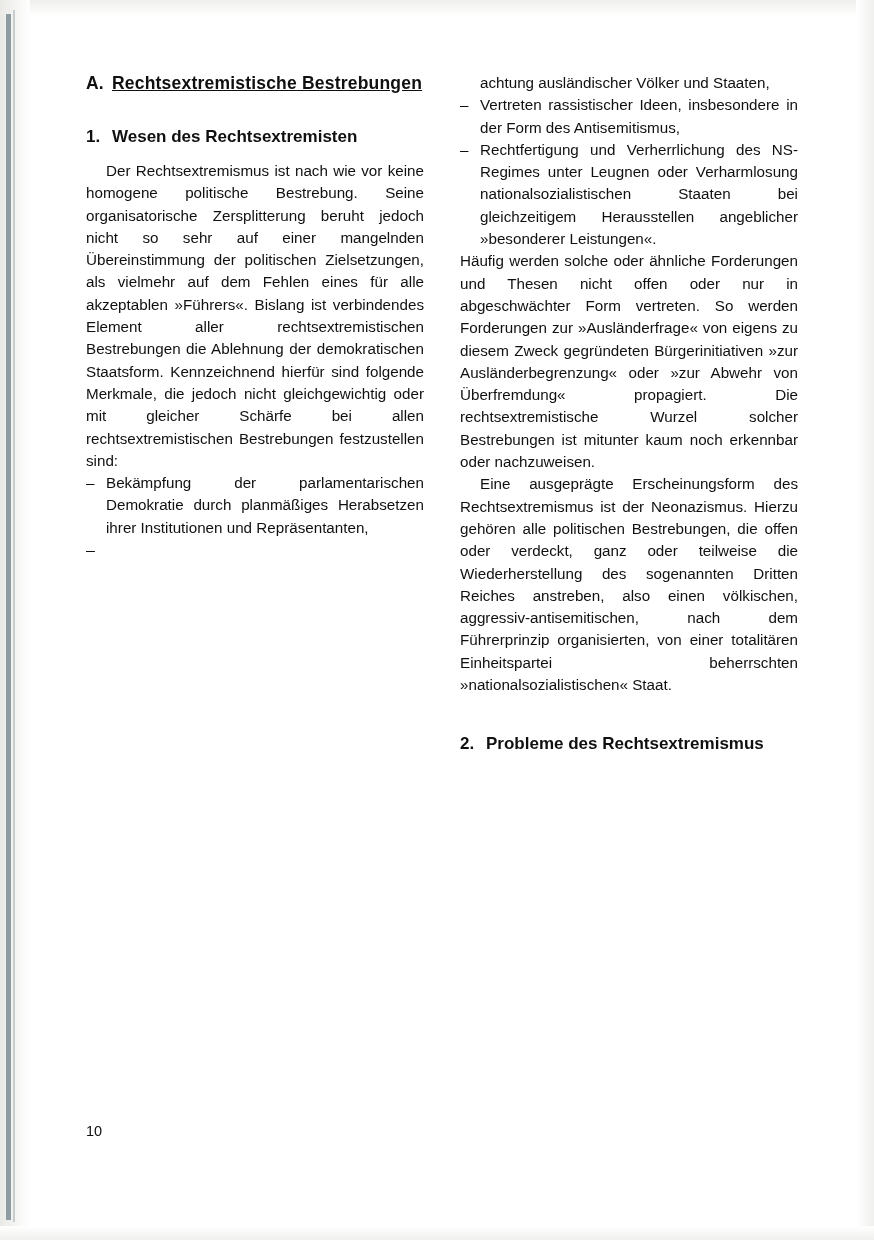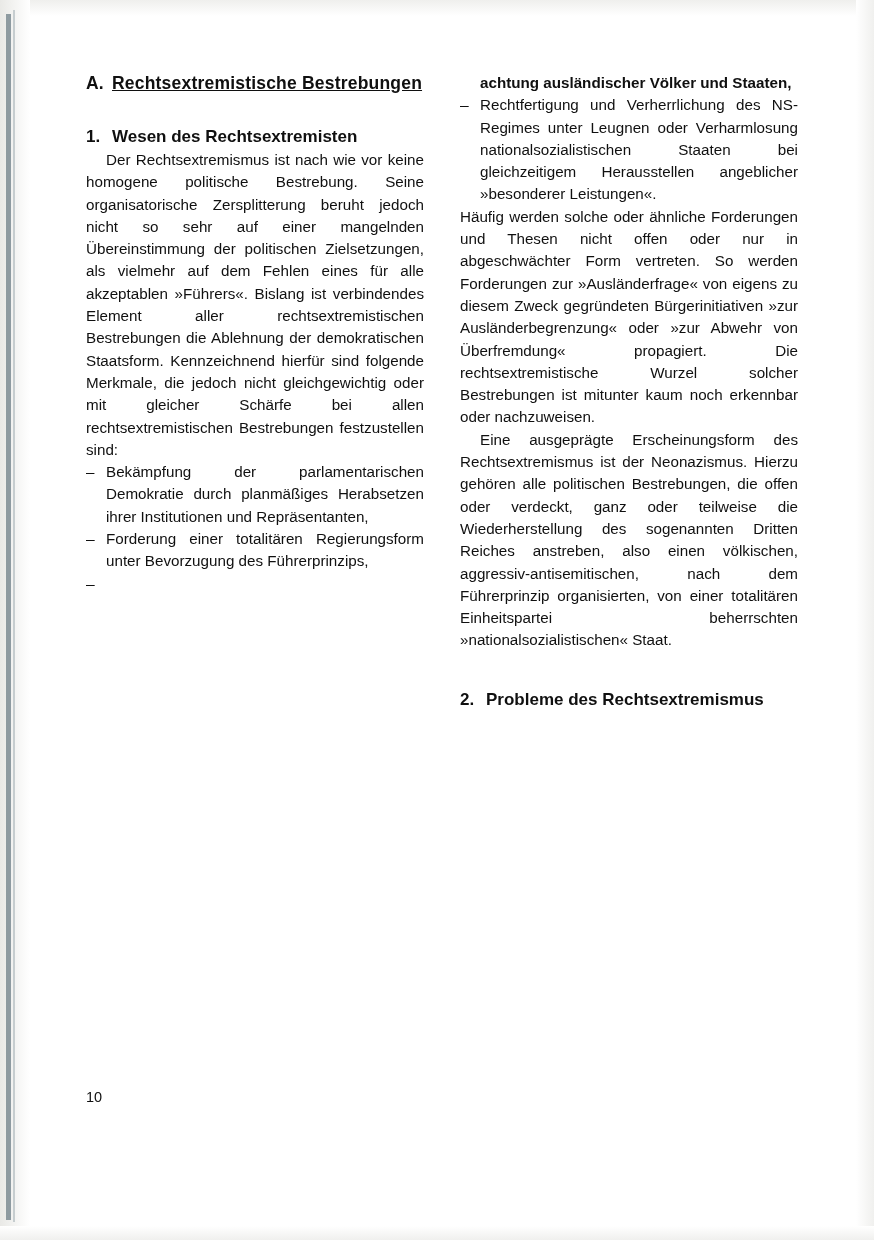--- a/index.html
+++ b/index.html
@@ -115,21 +115,21 @@
     text-justify: inter-word;
     hyphens: manual;
   }
   p.body.indent {
     text-indent: 20px;
   }
   p.body.noindent {
     text-indent: 0;
   }
   p.body.first {
-    margin-top: 1px;
+    margin-top: 12px;
   }
 
   ul.dashlist {
     list-style: none;
     margin: 0;
     padding: 0;
   }
   ul.dashlist li {
     font-size: 15.2px;
     line-height: 22.3px;
@@ -138,31 +138,30 @@
     position: relative;
     text-align: justify;
   }
   ul.dashlist li .dash {
     position: absolute;
     left: 0;
     top: 0;
   }
   ul.dashlist li.cont-first {
     margin-top: 0;
-    font-weight: bold;
   }
 
   .list-block {
     margin-top: 1px;
   }
 
   .pagenum {
     position: absolute;
     left: 86px;
-    top: 1088px;
+    top: 1122px;
     font-size: 14.5px;
     line-height: 18px;
   }
 </style>
 </head>
 <body>
 
 <div class="page">
 
   <div class="scan-edge-top"></div>
@@ -191,40 +190,40 @@
       <ul class="dashlist list-block">
         <li>
           <span class="dash">–</span>
           <span>Bekämpfung der parlamentarischen Demokratie durch planmäßiges Herabsetzen ihrer Institutionen und Repräsentanten,</span>
         </li>
         <li>
           <span class="dash">–</span>
         </li>
         <li>
           <span class="dash">–</span>
-          <span>Forderung einer totalitären Regierungsform unter Bevorzugung des Führerprinzips,</span>
         </li>
         <li>
           <span class="dash">–</span>
         </li>
         <li>
           <span class="dash">–</span>
         </li>
       </ul>
 
     </div>
 
     <div class="col">
 
       <ul class="dashlist">
         <li class="cont-first">
           <span>achtung ausländischer Völker und Staaten,</span>
         </li>
         <li>
           <span class="dash">–</span>
+          <span>Vertreten rassistischer Ideen, insbesondere in der Form des Antisemitismus,</span>
         </li>
         <li>
           <span class="dash">–</span>
           <span>Rechtfertigung und Verherrlichung des NS-Regimes unter Leugnen oder Verharmlosung nationalsozialistischen Staaten bei gleichzeitigem Herausstellen angeblicher »besonderer Leistungen«.</span>
         </li>
       </ul>
 
       <p class="body noindent" style="margin-top:0;">Häufig werden solche oder ähnliche Forderungen und Thesen nicht offen oder nur in abgeschwächter Form vertreten. So werden Forderungen zur »Ausländerfrage« von eigens zu diesem Zweck gegründeten Bürgerinitiativen »zur Ausländerbegrenzung« oder »zur Abwehr von Überfremdung« propagiert. Die rechtsextremistische Wurzel solcher Bestrebungen ist mitunter kaum noch erkennbar oder nachzuweisen.</p>
       <p class="body indent" style="margin-top:0;">Eine ausgeprägte Erscheinungsform des Rechtsextremismus ist der Neonazismus. Hierzu gehören alle politischen Bestrebungen, die offen oder verdeckt, ganz oder teilweise die Wiederherstellung des sogenannten Dritten Reiches anstreben, also einen völkischen, aggressiv-antisemitischen, nach dem Führerprinzip organisierten, von einer totalitären Einheitspartei beherrschten »nationalsozialistischen« Staat.</p>
 

